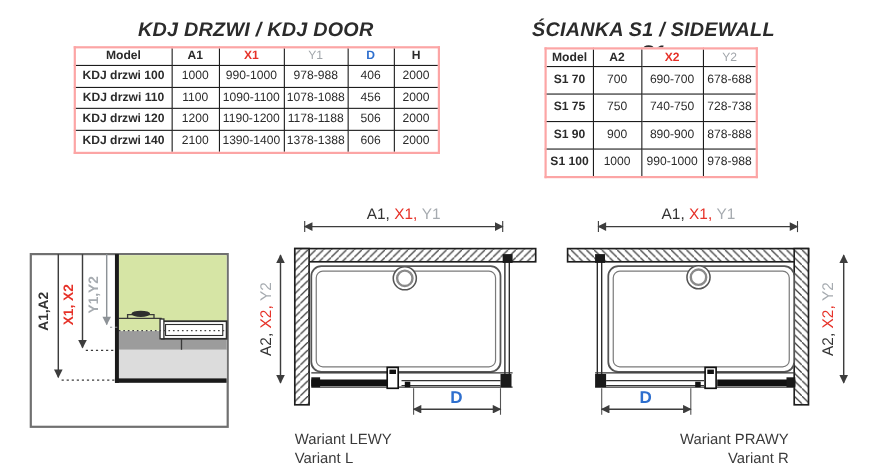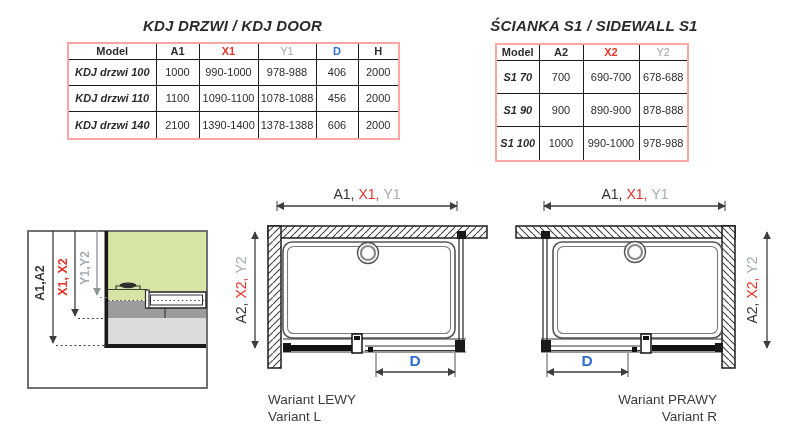--- a/index.html
+++ b/index.html
@@ -1,26 +1,26 @@
 <!DOCTYPE html>
 <html><head>
 <meta charset="utf-8">
 <style>
   html,body{margin:0;padding:0;background:#fff;}
   #stage{position:relative;width:800px;height:426px;background:#fff;overflow:hidden;
          font-family:"Liberation Sans",sans-serif;color:#2e2e2e;}
-  .title{position:absolute;text-align:center;font-size:15px;font-weight:bold;font-style:italic;color:#2b2b2b;letter-spacing:.2px;}
+  .title{position:absolute;text-align:center;font-size:18px;font-weight:bold;font-style:italic;color:#2b2b2b;letter-spacing:.2px;}
   table.spec{position:absolute;border-collapse:collapse;table-layout:fixed;background:#fff;border:2px solid #fca5a5;}
   table.spec th,table.spec td{border:1.5px solid #1c1c1c;text-align:center;vertical-align:middle;
       font-size:11px;line-height:1;padding:2px 1px;color:#2b2b2b;font-weight:normal;}
   table.spec thead th{font-weight:bold;}
   table.spec thead th.hred{color:#e63229;}
   table.spec thead th.hblue{color:#2e6fce;}
   table.spec thead th.hgray{color:#a0a5aa;font-weight:normal;}
-  table.spec tbody th{font-weight:bold;font-style:italic;margin-top:37px;}
+  table.spec tbody th{font-weight:bold;margin-top:37px;}
   svg{position:absolute;overflow:visible;}
   svg text{font-family:"Liberation Sans",sans-serif;fill:#3a3a3a;}
   .dimlabel{font-size:14px;}
   .seclabel{font-size:12.5px;font-weight:bold;}
   .t-red{fill:#e63229;}
   .t-gray{fill:#a6abb0;}
   .t-dark{fill:#333;}
   .dlabel{font-size:15.5px;font-weight:bold;fill:#2e6fce;}
   .caption{font-size:13.5px;fill:#3a3a3a;}
 </style>
@@ -62,20 +62,28 @@
         </tr>
         <tr>
           <th>KDJ drzwi 110</th>
           <td>1100</td>
           <td>1090-1100</td>
           <td>1078-1088</td>
           <td>456</td>
           <td>2000</td>
         </tr>
         <tr>
+          <th>KDJ drzwi 120</th>
+          <td>1200</td>
+          <td>1190-1200</td>
+          <td>1178-1188</td>
+          <td>506</td>
+          <td>2000</td>
+        </tr>
+        <tr>
           <th>KDJ drzwi 140</th>
           <td>2100</td>
           <td>1390-1400</td>
           <td>1378-1388</td>
           <td>606</td>
           <td>2000</td>
         </tr>
       </tbody>
   </table>
 
@@ -95,20 +103,26 @@
       </tr>
     </thead>
     <tbody>
         <tr>
           <th>S1 70</th>
           <td>700</td>
           <td>690-700</td>
           <td>678-688</td>
         </tr>
         <tr>
+          <th>S1 75</th>
+          <td>750</td>
+          <td>740-750</td>
+          <td>728-738</td>
+        </tr>
+        <tr>
           <th>S1 90</th>
           <td>900</td>
           <td>890-900</td>
           <td>878-888</td>
         </tr>
         <tr>
           <th>S1 100</th>
           <td>1000</td>
           <td>990-1000</td>
           <td>978-988</td>

